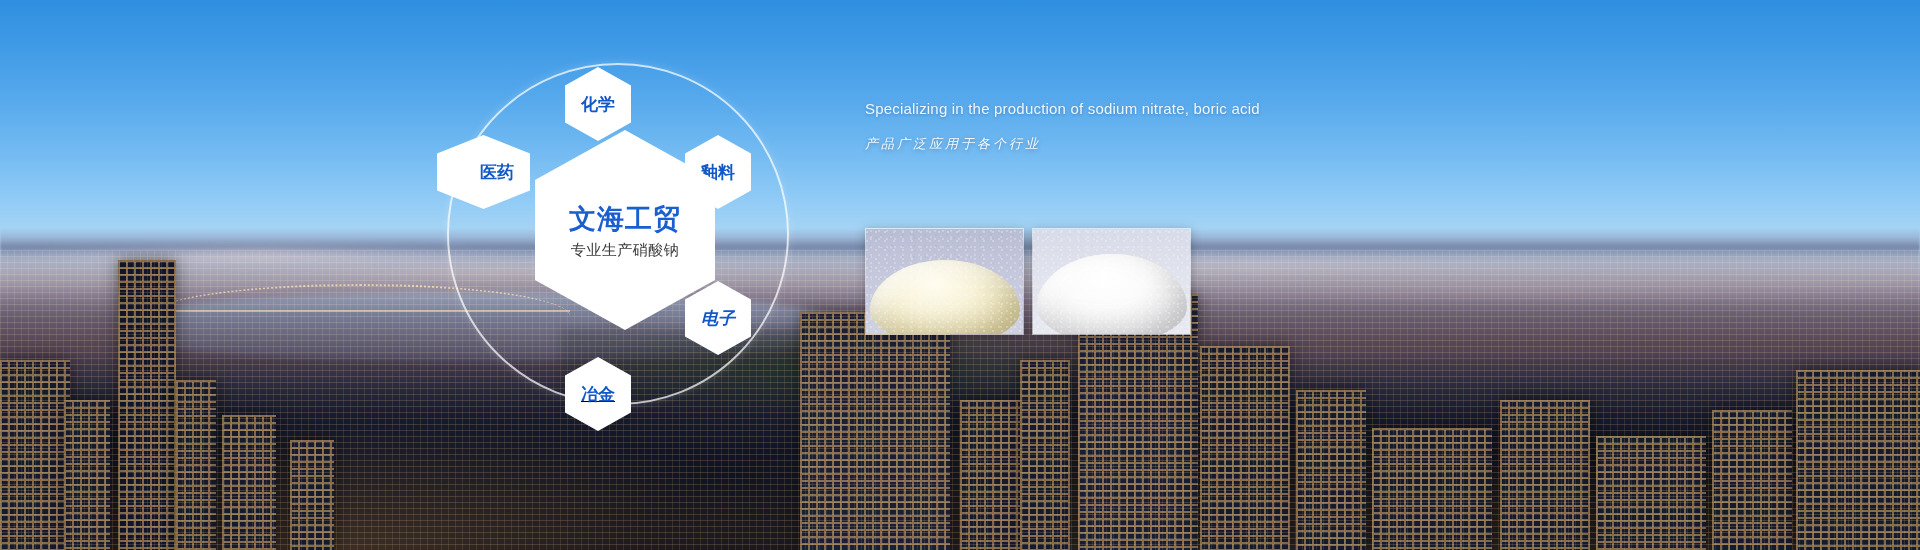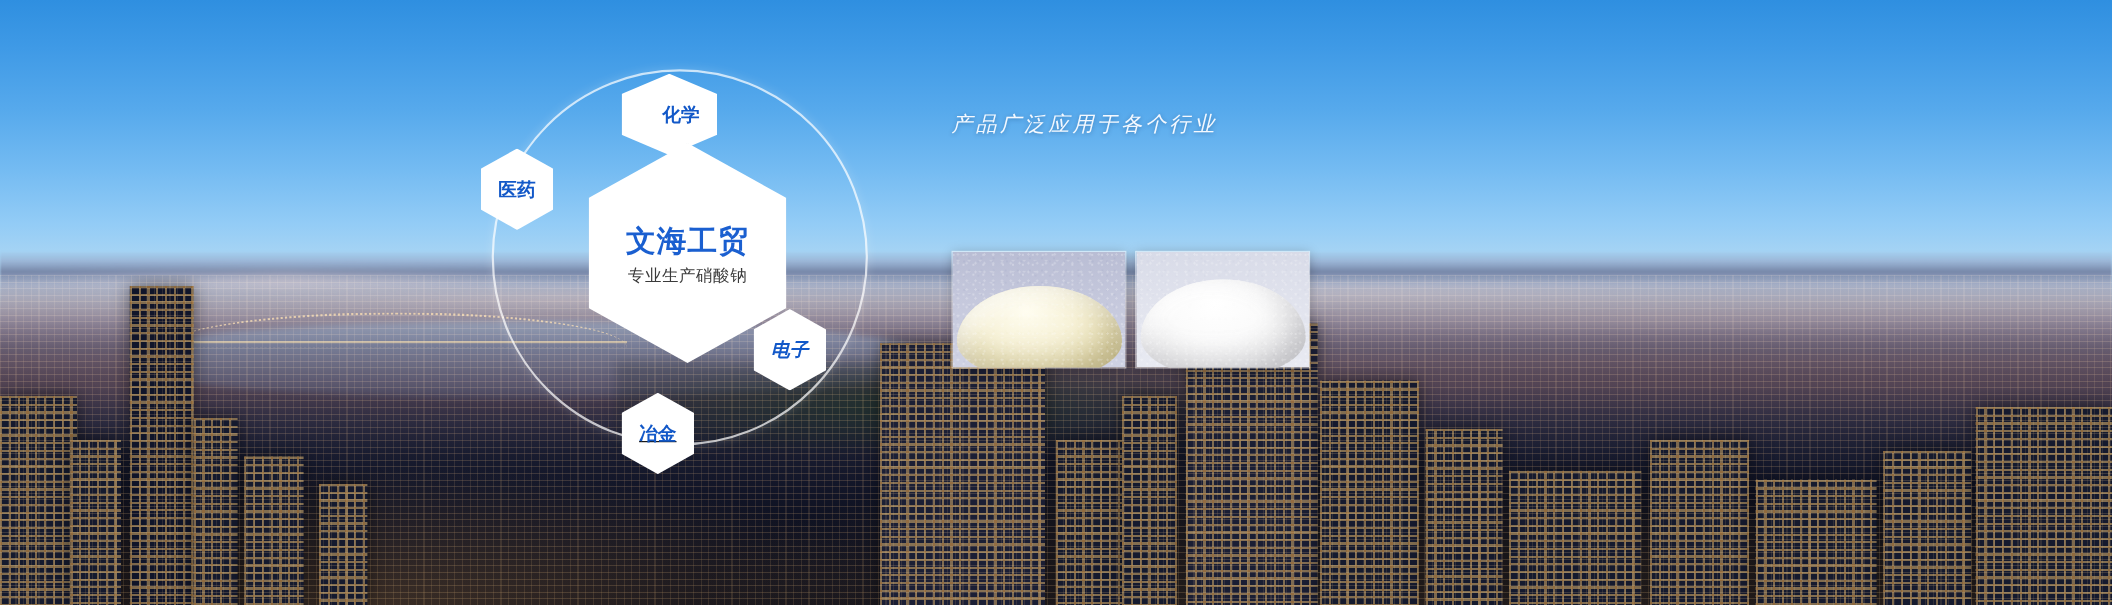--- a/index.html
+++ b/index.html
@@ -125,39 +125,39 @@
   .hex-center{
     width:180px;height:200px;left:120px;top:105px;
     flex-direction:column;gap:4px;
   }
   .hex-center .title{
     color:#1a5fd0;font-weight:bold;font-size:27px;letter-spacing:1px;white-space:nowrap;
   }
   .hex-center .sub{
     color:#3b3b3b;font-size:15px;letter-spacing:.5px;white-space:nowrap;
   }
-  .n-chem{left:150px;top:42px;padding-left:21px;}
+  .n-chem{left:150px;top:42px;}
   .n-glaze{left:270px;top:110px;}
   .n-elec{left:270px;top:256px;font-style:italic;}
   .n-metal{left:150px;top:332px;text-decoration:underline;}
   .n-glass{left:22px;top:256px;}
-  .n-med{left:22px;top:110px;}
+  .n-med{left:22px;top:110px;padding-left:27px;}
 
   
   .copy{position:absolute;left:865px;top:100px;width:700px;}
   .headline{
     color:#ffffff;font-weight:bold;font-size:35px;letter-spacing:2px;
     text-shadow:0 2px 6px rgba(10,40,90,.35);margin:0 0 8px 0;white-space:nowrap;
   }
   .subline{
     color:#eef6ff;font-size:15px;letter-spacing:.2px;margin:0 0 18px 0;white-space:nowrap;
     text-shadow:0 1px 3px rgba(10,40,90,.3);
   }
   .tagline{
-    color:#f4f9ff;font-size:19px;letter-spacing:3px;margin:0;white-space:nowrap;
+    color:#f4f9ff;font-size:13px;letter-spacing:3px;margin:0;white-space:nowrap;
     font-family:"Liberation Serif","DejaVu Serif",serif;font-style:italic;
     text-shadow:0 1px 4px rgba(10,40,90,.35);
   }
 
   
   .photos{position:absolute;left:865px;top:228px;display:flex;gap:8px;}
   .photo{
     width:157px;height:105px;position:relative;overflow:hidden;
     border:1px solid rgba(255,255,255,.55);
     box-shadow:0 2px 10px rgba(0,0,0,.25);
@@ -231,37 +231,41 @@
     <div class="bldg" style="left:1796px;top:120px;width:124px;height:180px;"></div>
     <div class="lightfield"></div>
   </div>
 
   <div class="diagram">
     <div class="ring"></div>
 
     <div class="hex hex-sm n-chem">
       <span>化学</span>
     </div>
+    <div class="hex hex-sm n-glaze">
+      <span>釉料</span>
+    </div>
     <div class="hex hex-sm n-elec">
       <span>电子</span>
     </div>
     <div class="hex hex-sm n-metal">
       <span>冶金</span>
     </div>
     <div class="hex hex-sm n-med">
       <span>医药</span>
     </div>
 
     <div class="hex hex-center">
       <div class="title">文海工贸</div>
       <div class="sub">专业生产硝酸钠</div>
     </div>
   </div>
 
   <div class="copy">
+    <p class="subline">Specializing in the production of sodium nitrate, boric acid</p>
     <p class="tagline">产品广泛应用于各个行业</p>
   </div>
 
   <div class="photos">
     <div class="photo photo-a">
       <div class="bg"></div>
       <div class="pile pile-a"></div>
       <div class="grain"></div>
     </div>
     <div class="photo photo-b">

